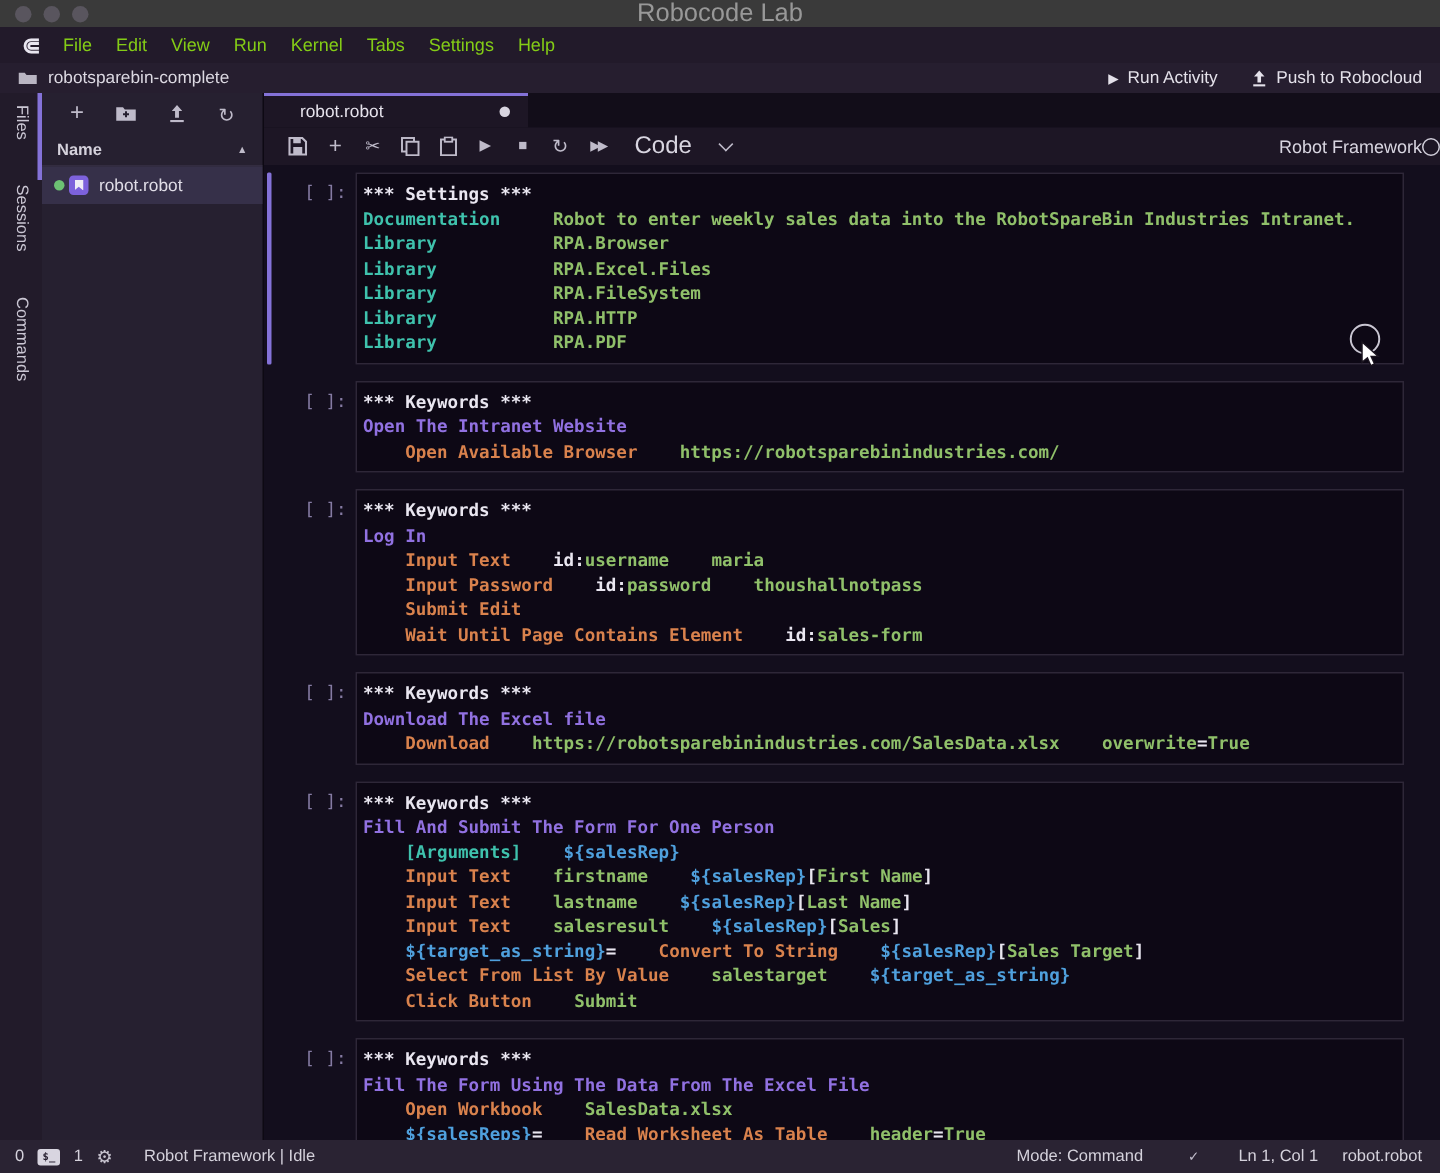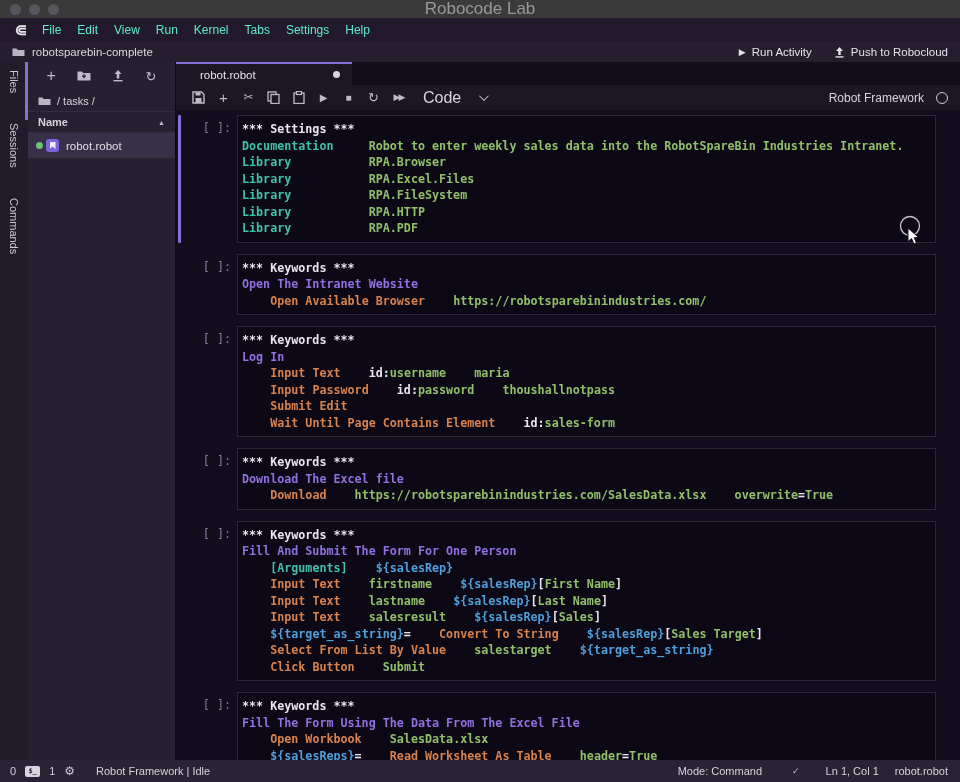--- a/index.html
+++ b/index.html
@@ -9,21 +9,21 @@
 
   
   .titlebar { height:18px; background:#3a3a3a; display:flex; align-items:center; position:relative; flex:0 0 auto; }
   .lights { display:flex; gap:8px; padding-left:10px; }
   .light { width:11px; height:11px; border-radius:50%; background:#59555e; }
   .win-title { position:absolute; left:0; right:0; text-align:center; font-size:17px; color:#989898; }
 
   
   .menubar { height:24px; background:#221a2a; display:flex; align-items:center; padding-left:8px; flex:0 0 auto; }
   .logo { width:26px; color:#e9e6f0; font-size:15px; font-weight:bold; text-align:center; }
-  .menu-item { color:#5eead4; font-size:12px; padding:0 8px; cursor:default; }
+  .menu-item { color:#84cc16; font-size:12px; padding:0 8px; cursor:default; }
 
   
   .projectbar { height:20px; background:#261e2f; display:flex; align-items:center; padding:0 12px; flex:0 0 auto; }
   .proj-left { display:flex; align-items:center; gap:7px; }
   .proj-name { font-size:11.5px; color:#dcd9e2; }
   .proj-right { margin-left:auto; display:flex; align-items:center; gap:22px; }
   .proj-btn { display:flex; align-items:center; gap:6px; font-size:11.5px; color:#e4e1ea; cursor:default; }
   .play-glyph { font-size:9px; color:#e4e1ea; }
 
   
@@ -60,21 +60,21 @@
   .doc-tab .tab-label { font-size:11.5px; color:#e6e3ec; }
   .dirty-dot { width:7px; height:7px; border-radius:50%; background:#d8d5e0; }
 
   .toolbar { height:25px; background:#1d1625; display:flex; align-items:center; padding-left:10px; flex:0 0 auto; }
   .tb-btn { width:25px; text-align:center; color:#bfbbca; font-size:12px; cursor:default; line-height:25px; }
   .tb-btn svg { vertical-align:middle; }
   .tb-ff { letter-spacing:-2px; font-size:9px; }
   .celltype { display:flex; align-items:center; gap:18px; margin-left:12px; cursor:default; }
   .celltype-label { font-size:16px; color:#d8d5e0; }
   .chev { width:7px; height:7px; border-right:1.5px solid #bfbbca; border-bottom:1.5px solid #bfbbca; transform:rotate(45deg) translateY(-2px); }
-  .kernel-area { margin-left:auto; display:flex; align-items:center; gap:12px; padding-right:12px; }
+  .kernel-area { margin-left:auto; display:flex; align-items:center; gap:0; }
   .kernel-name { font-size:12px; color:#d8d5e0; }
   .kernel-circle { width:12px; height:12px; border:1.5px solid #cfccd8; border-radius:50%; }
 
   
   .notebook { flex:1 1 auto; background:#130e1d; overflow:hidden; padding-top:5px; }
   .cell-row { display:flex; margin-bottom:11px; padding-left:2px; }
   .collapser { width:3px; border-radius:1px; background:transparent; flex:0 0 auto; }
   .cell-row.active .collapser { background:#8472d8; }
   .prompt { width:56px; flex:0 0 auto; text-align:right; padding:6px 6px 0 0;
             font-family:"DejaVu Sans Mono", monospace; font-size:11.7px; color:#857ba3; white-space:pre; }
@@ -163,26 +163,20 @@
             </svg>
         </span>
         <span class="fp-icon">
           <svg width="12" height="13" viewBox="0 0 12 13">
               <path d="M6 1 L9.5 5 H7.3 V9.5 H4.7 V5 H2.5 Z" fill="#bfbbca"></path>
               <rect x="1.5" y="11" width="9" height="1.4" fill="#bfbbca"></rect>
             </svg>
         </span>
         <span class="fp-icon">↻</span>
       </div>
-      <div class="fp-breadcrumb">
-        <svg width="13" height="10" viewBox="0 0 13 10">
-            <path d="M0.5 1.5 h4 l1.2 1.5 h6.8 v6 h-12 z" fill="#b9b5c2"></path>
-          </svg>
-        <span class="crumb-text">/ tasks /</span>
-      </div>
       <div class="fp-header">
         <span class="hname">Name</span>
         <span class="sort-arrow">▲</span>
       </div>
       <div class="file-row selected">
         <span class="dot-slot">
             <span class="run-dot"></span>
           </span>
         <span class="file-icon icon-robot">
             <span class="bm"></span>

